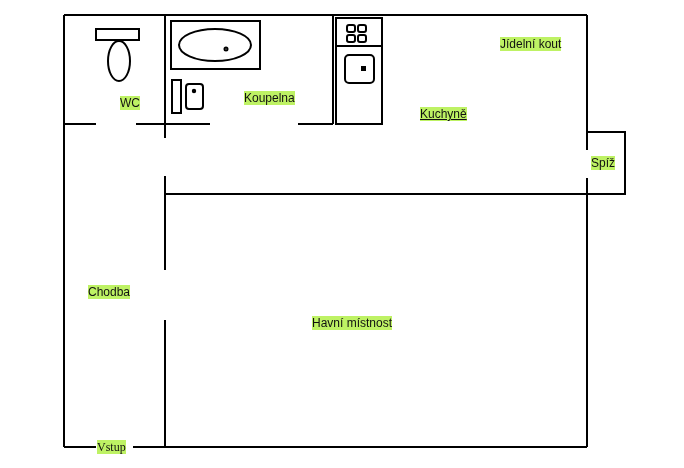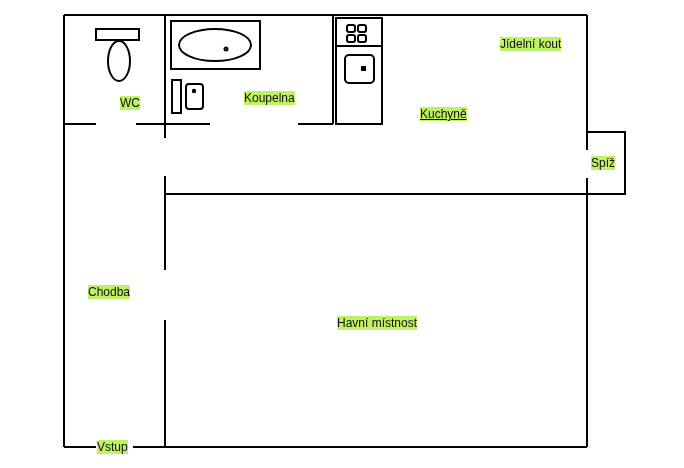--- a/index.html
+++ b/index.html
@@ -72,14 +72,14 @@
     </g>
   </g>
 </svg>
 
 <div class="label" style="left:104px; top:96px;margin-left:16px;">WC</div>
 <div class="label" style="left:244px; top:91px;">Koupelna</div>
 <div class="label" style="left:420px; top:107px;text-decoration:underline;">Kuchyně</div>
 <div class="label" style="left:500px; top:37px;">Jídelní kout</div>
 <div class="label" style="left:591px; top:156px;">Spíž</div>
 <div class="label" style="left:88px; top:285px;text-align:center;">Chodba</div>
-<div class="label" style="left:337px; top:316px;">Havní místnost</div>
-<div class="label" style="left:97px; top:440px;">Vstup</div>
+<div class="label" style="left:312px; top:316px;">Havní místnost</div>
+<div class="label" style="left:97px; top:440px;font-family:Liberation Serif, serif;">Vstup</div>
 
 </body></html>

